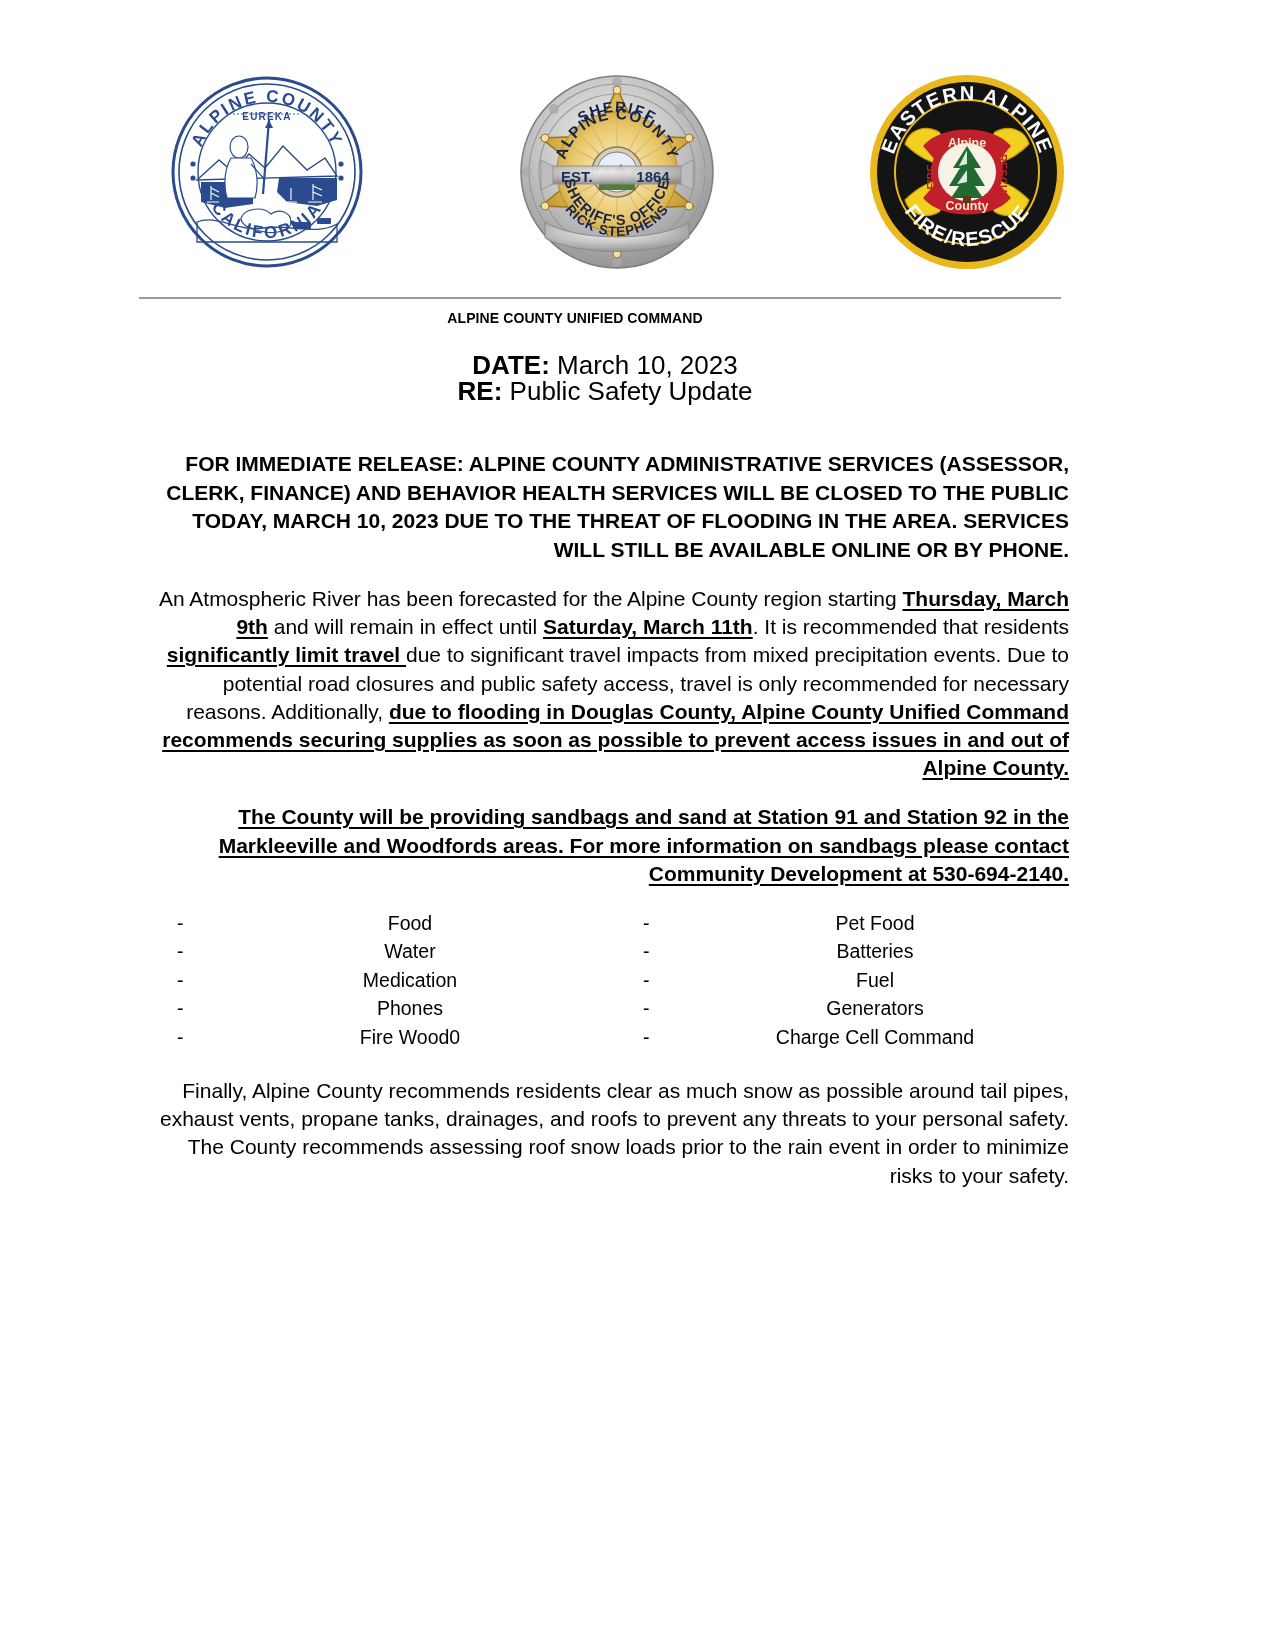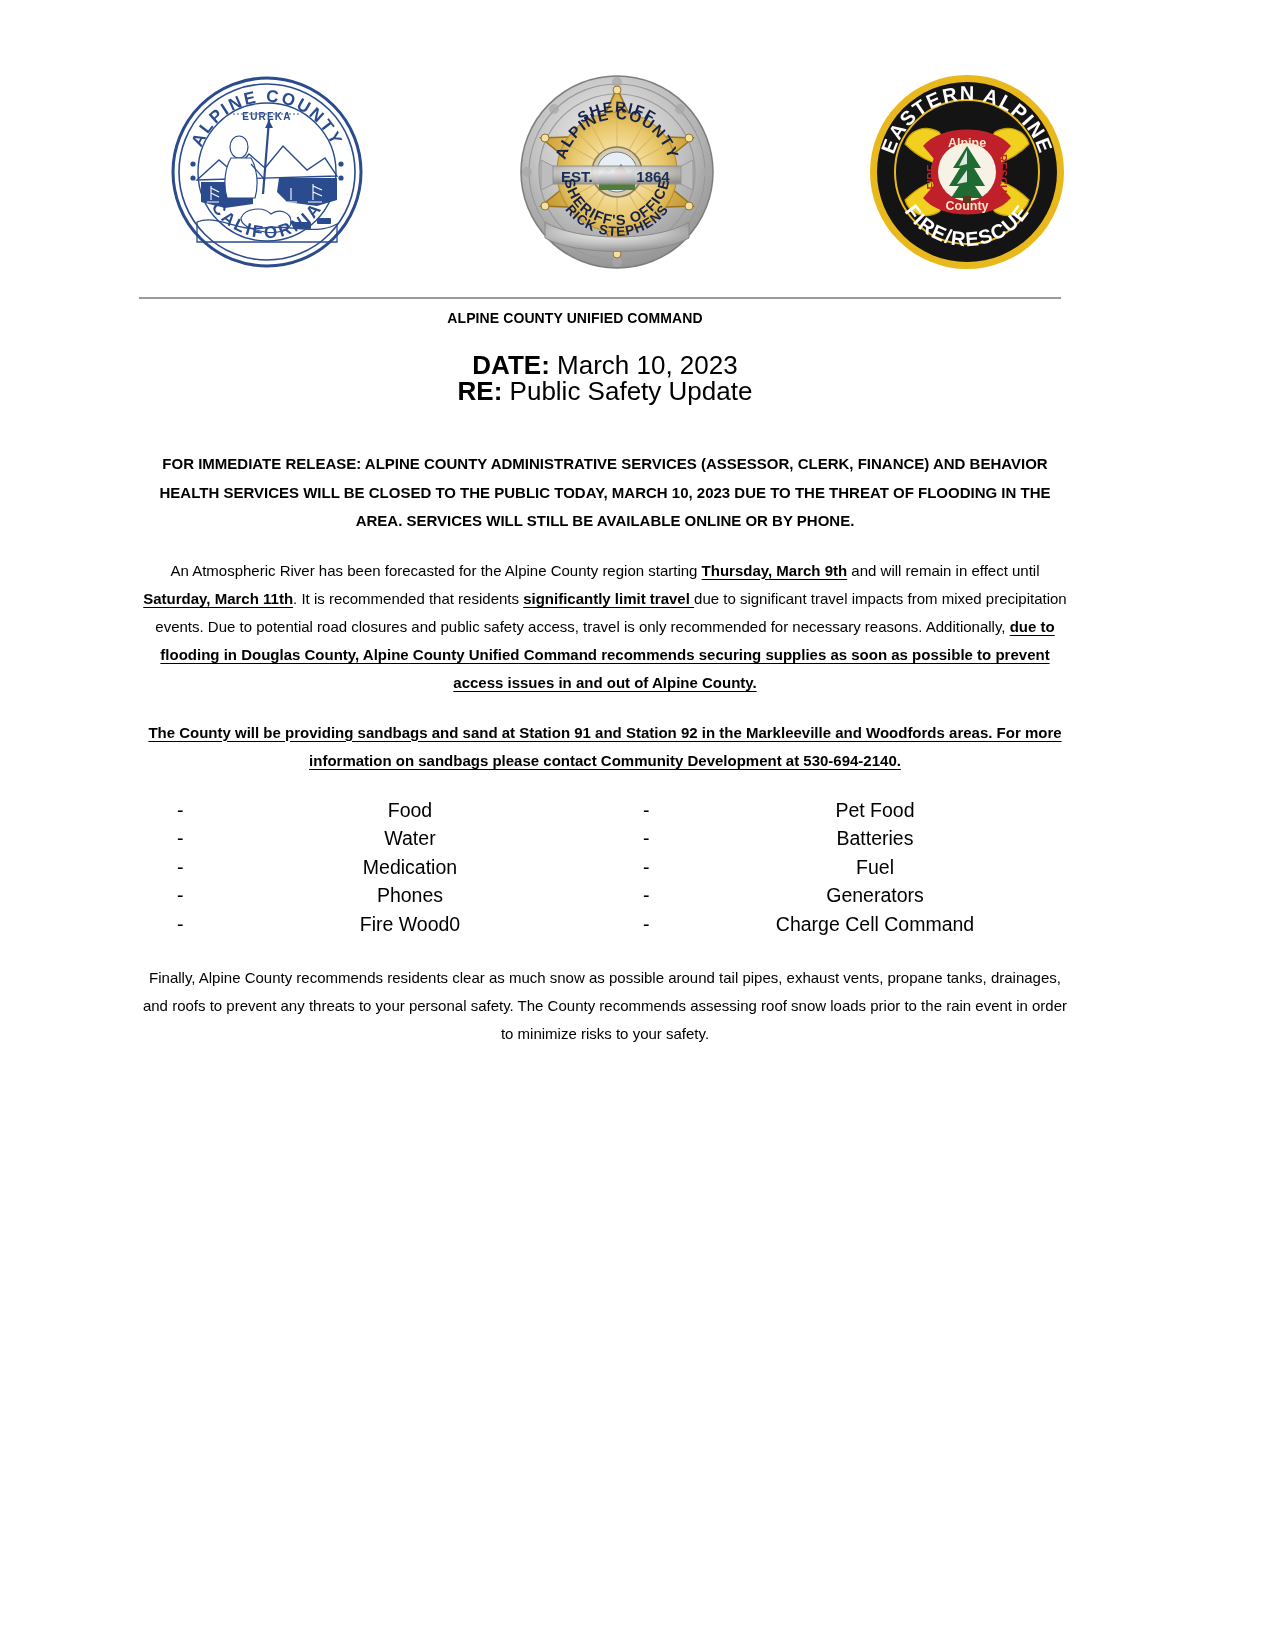--- a/index.html
+++ b/index.html
@@ -83,24 +83,24 @@
     font-size: 26px;
     line-height: 26px;
     margin: 0;
     text-align: center;
   }
   .meta-line b { font-weight: bold; }
 
   .gap-lg { height: 46px; }
 
   p.para {
-    font-size: 15px;
+    font-size: 21px;
     line-height: 28.2px;
     margin: 0 0 21px 0;
-    text-align: center;
+    text-align: right;
   }
   p.para.bold-blk {
     font-weight: bold;
     line-height: 28.5px;
   }
   p.para.allbold-u {
     font-weight: bold;
     text-decoration: underline;
     text-underline-offset: 3px;
   }

